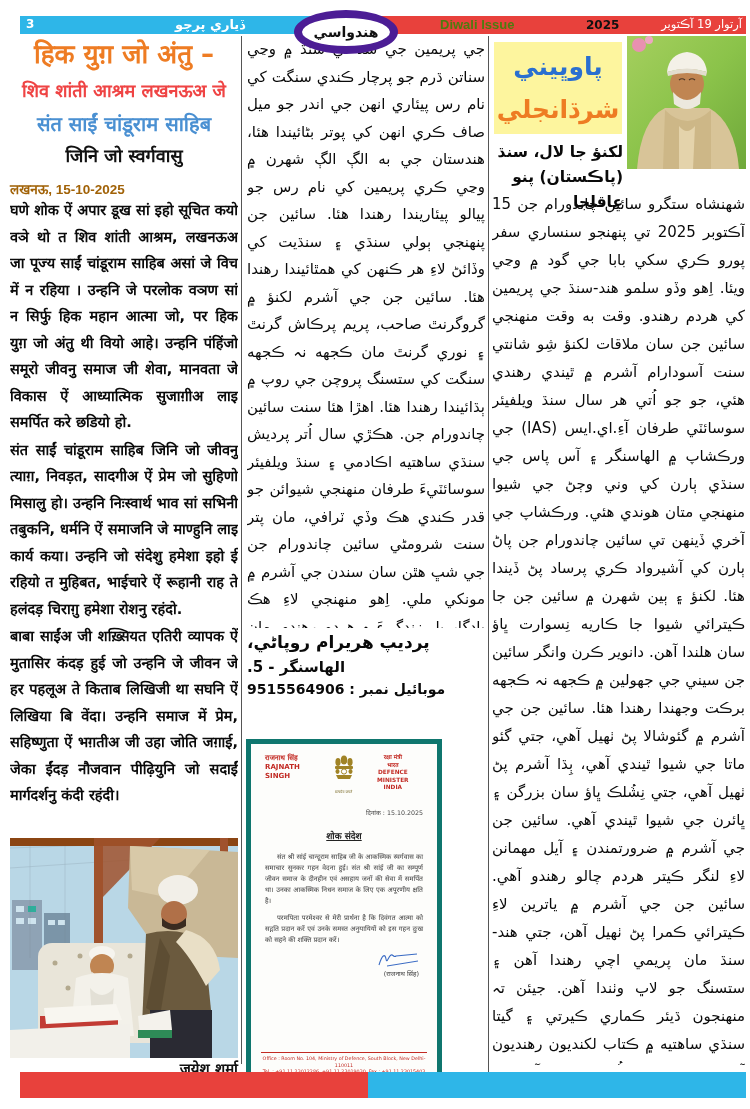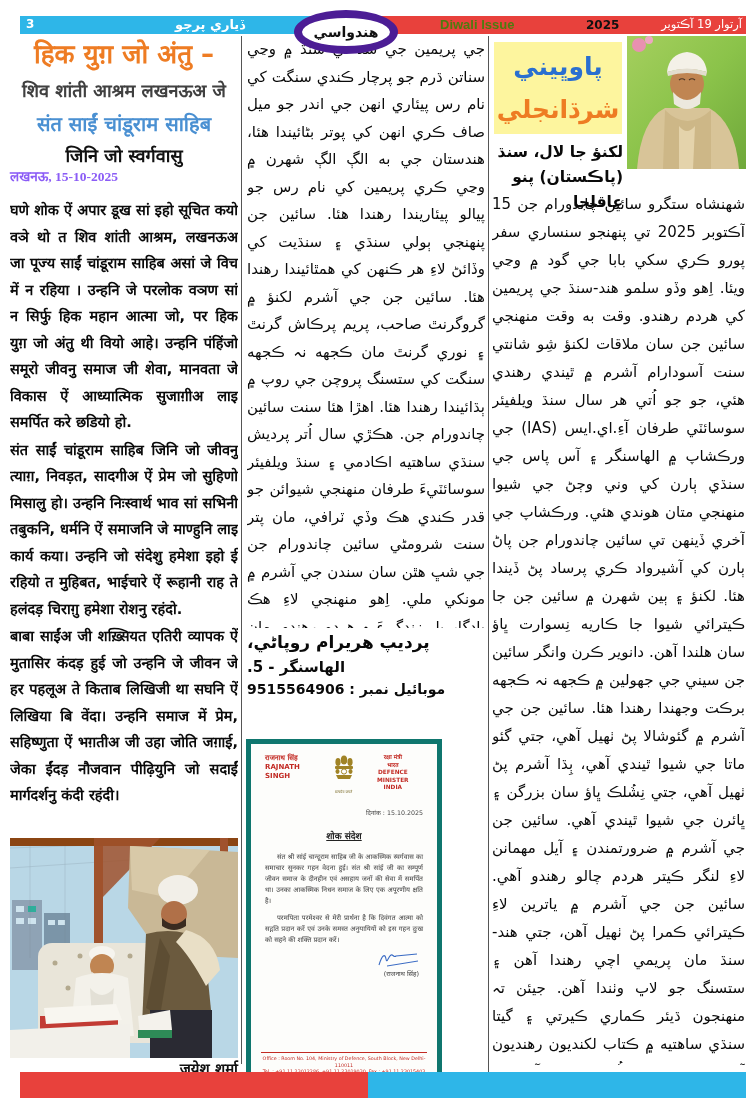--- a/index.html
+++ b/index.html
@@ -17,24 +17,24 @@
   .logo-oval{left:294px;top:10px;width:88px;height:28px;background:#fff;border:8px solid #4c1d95;border-radius:50%;
     display:flex;align-items:center;justify-content:center;font-size:14px;font-weight:bold;color:#111;direction:rtl;z-index:3;}
   .diwali-issue{left:440px;top:17px;color:#4d7c0f;font-size:13px;font-weight:bold;font-family:Liberation Sans, sans-serif;}
   .mast-year{left:586px;top:18px;color:#111;font-size:12px;font-weight:bold;}
   .mast-date{left:630px;top:17px;width:112px;color:#fff;font-size:11.5px;text-align:right;direction:rtl;}
   
   .div-v{width:1px;background:#555;}
   
   .left-col{left:10px;top:40px;width:228px;}
   .hl-main{color:#ee7c23;font-size:26px;font-weight:bold;text-align:center;line-height:1.15;}
-  .hl-sub1{color:#404040;font-size:18px;font-weight:bold;text-align:center;margin-top:8px;}
+  .hl-sub1{color:#ef4444;font-size:18px;font-weight:bold;text-align:center;margin-top:8px;}
   .hl-name{color:#4a90d2;font-size:20px;font-weight:bold;text-align:center;margin-top:8px;}
   .hl-sub2{color:#111;font-size:18px;font-weight:bold;text-align:center;margin-top:6px;}
-  .dateline{color:#8b5cf6;font-size:13.5px;font-weight:bold;margin-top:0;font-family:Liberation Serif, serif;}
+  .dateline{color:#a16207;font-size:13.5px;font-weight:bold;margin-top:13px;font-family:Liberation Sans, sans-serif;}
   .left-body{left:10px;top:197px;width:228px;height:640px;overflow:hidden;
     font-size:14.5px;font-weight:600;line-height:26.5px;text-align:justify;color:#0a0a0a;}
   .left-body p{margin:0 0 1px 0;}
   .photo-left{left:10px;top:838px;width:228px;height:220px;overflow:hidden;background:#b9d7e6;}
   .photo-caption{left:10px;top:1058px;width:228px;text-align:right;font-size:15px;font-weight:bold;color:#111;}
   
   .mid-body{left:247px;top:36px;width:238px;height:592px;overflow:hidden;direction:rtl;
     font-size:15px;line-height:27.5px;text-align:justify;color:#0a0a0a;}
   .mid-closing{left:247px;top:628px;width:238px;direction:rtl;text-align:left;color:#0a0a0a;}
   .mid-closing .c1{font-size:14.5px;font-weight:bold;line-height:26px;}

